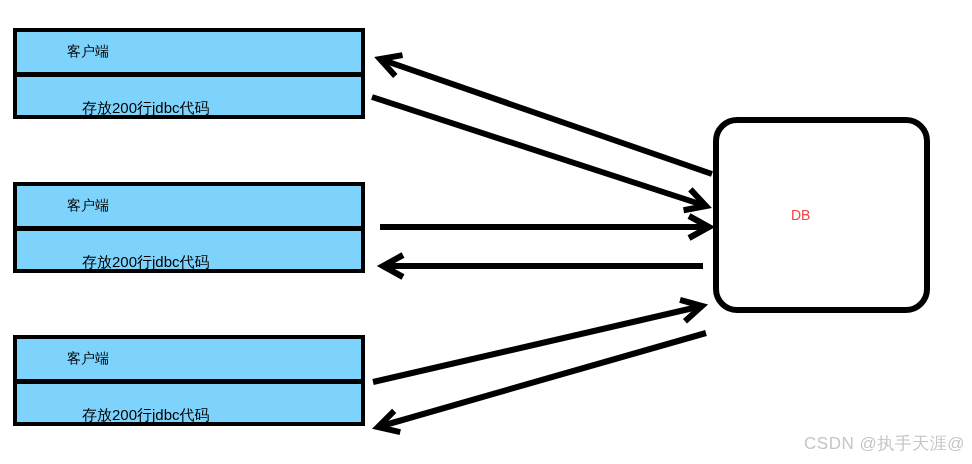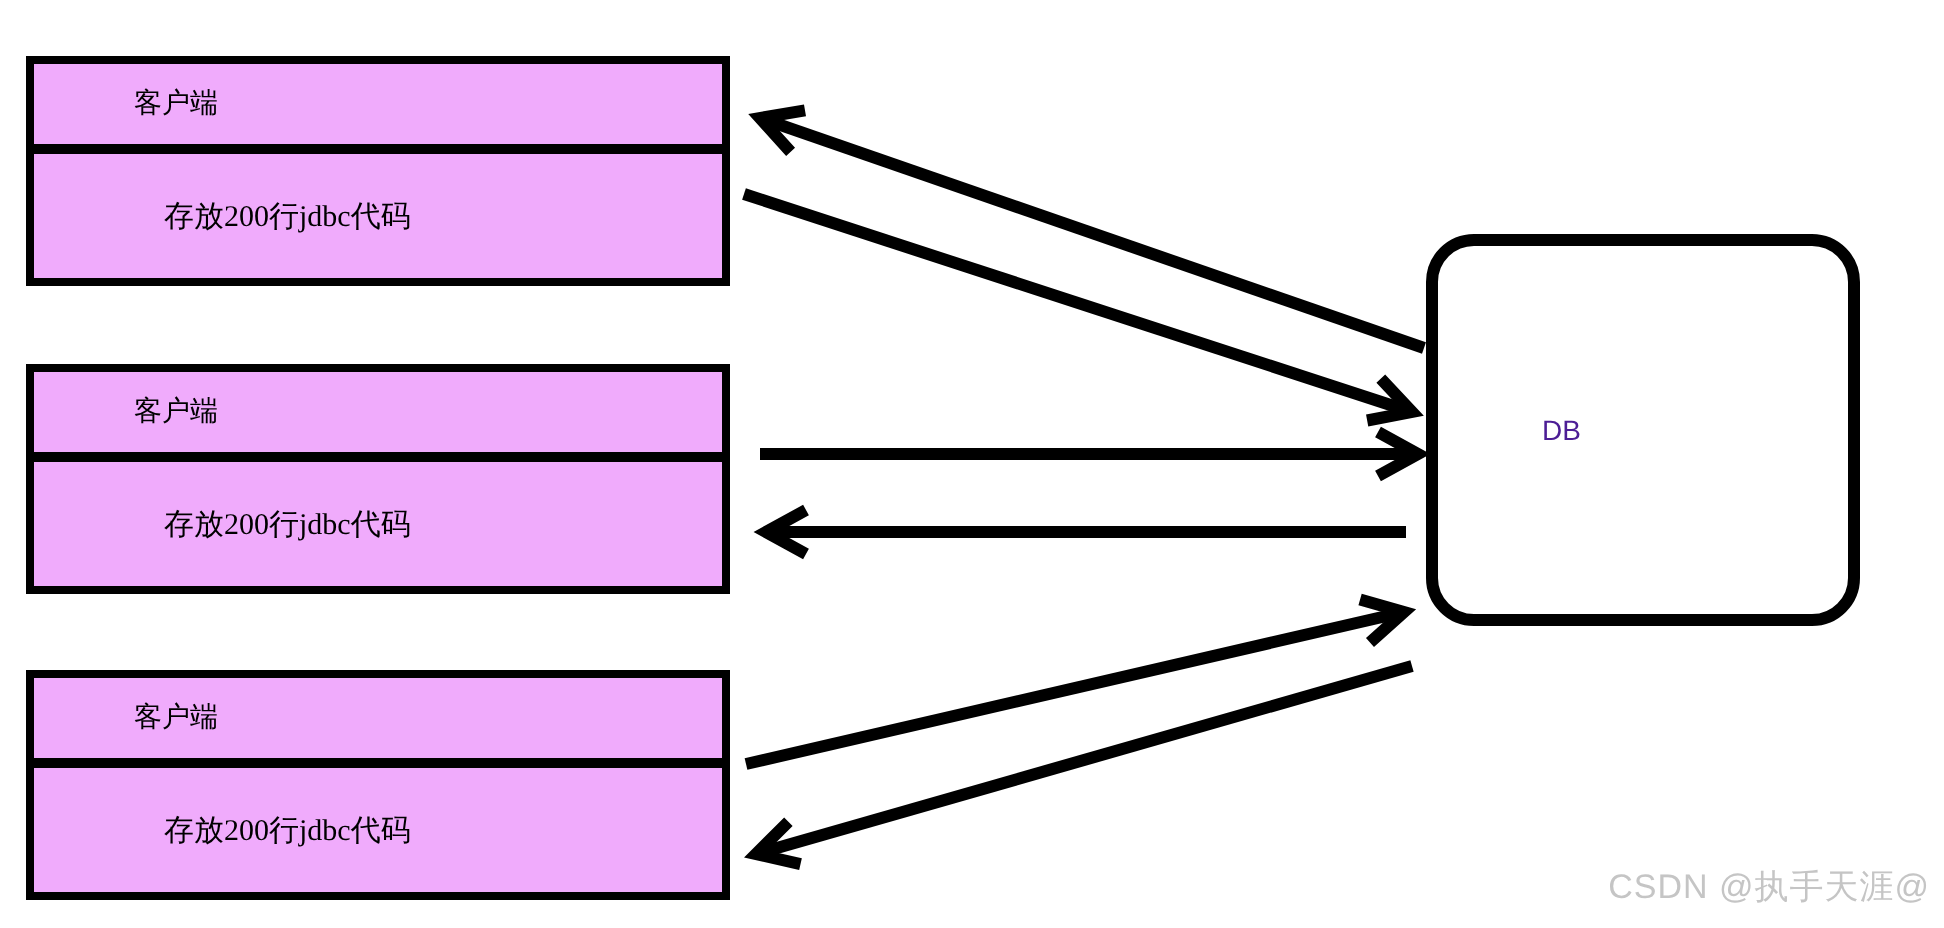--- a/index.html
+++ b/index.html
@@ -13,64 +13,63 @@
     width: 972px;
     height: 464px;
     background: #ffffff;
     overflow: hidden;
   }
   
   .client-box {
     position: absolute;
     left: 13px;
     width: 352px;
-    height: 115px;
+    height: 91px;
     border: 4px solid #000000;
     box-sizing: border-box;
-    background: #f0abfc;
+    background: #7dd3fc;
   }
   .client-box.b1 { top: 28px; }
   .client-box.b2 { top: 182px; }
   .client-box.b3 { top: 335px; }
   .client-header {
     height: 40px;
     border-bottom: 5px solid #000000;
     display: flex;
     align-items: center;
     padding-left: 50px;
     font-size: 14px;
     color: #000000;
   }
   .client-body {
     height: 62px;
     display: flex;
     align-items: center;
     padding-left: 65px;
     font-size: 15px;
     color: #000000;
-    font-family: Liberation Serif, serif;
   }
   
   .db-box {
     position: absolute;
     left: 713px;
     top: 117px;
     width: 217px;
     height: 196px;
     border: 6px solid #000000;
     border-radius: 24px;
     box-sizing: border-box;
     background: #ffffff;
     display: flex;
     align-items: center;
   }
   .db-label {
-    padding-left: 52px;
+    padding-left: 72px;
     font-size: 14px;
-    color: #4c1d95;
+    color: #ef4444;
   }
   
   svg.arrows {
     position: absolute;
     left: 0;
     top: 0;
     width: 972px;
     height: 464px;
     pointer-events: none;
   }

